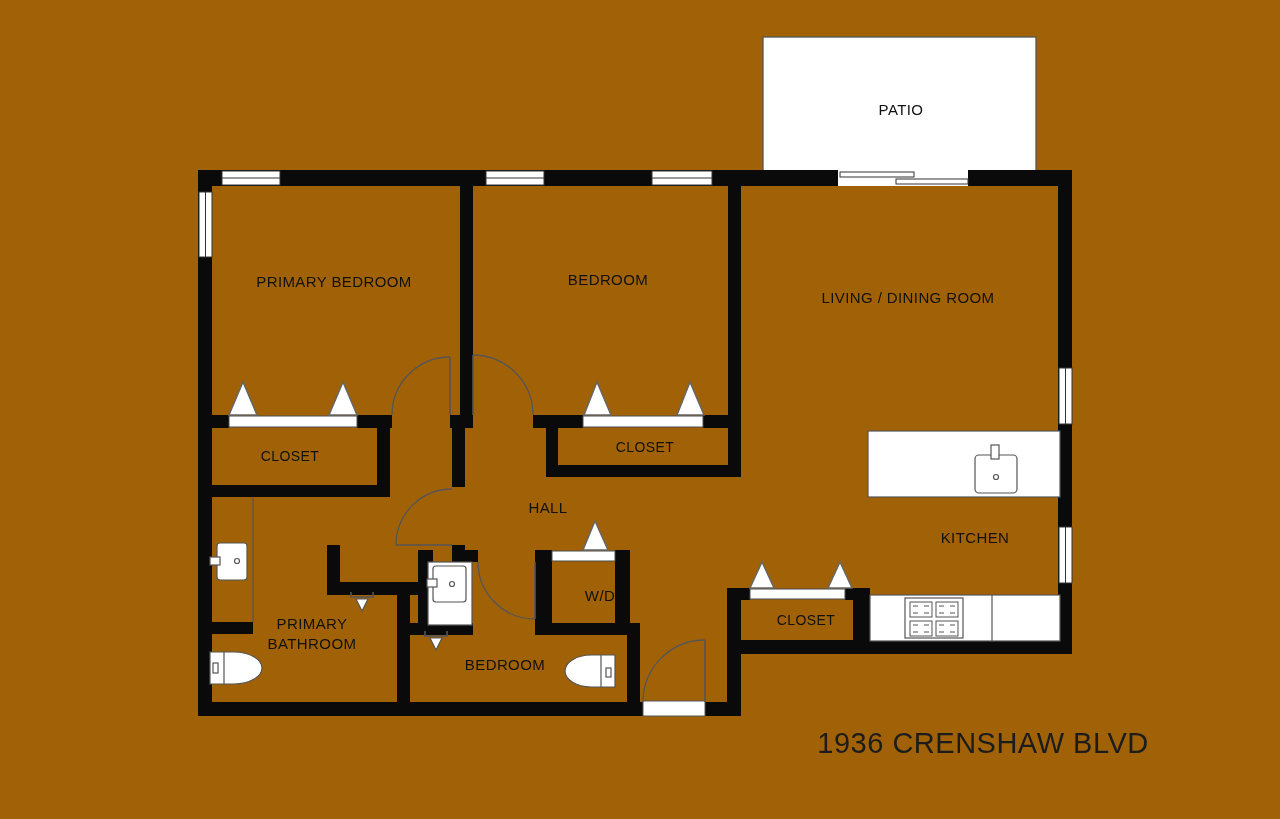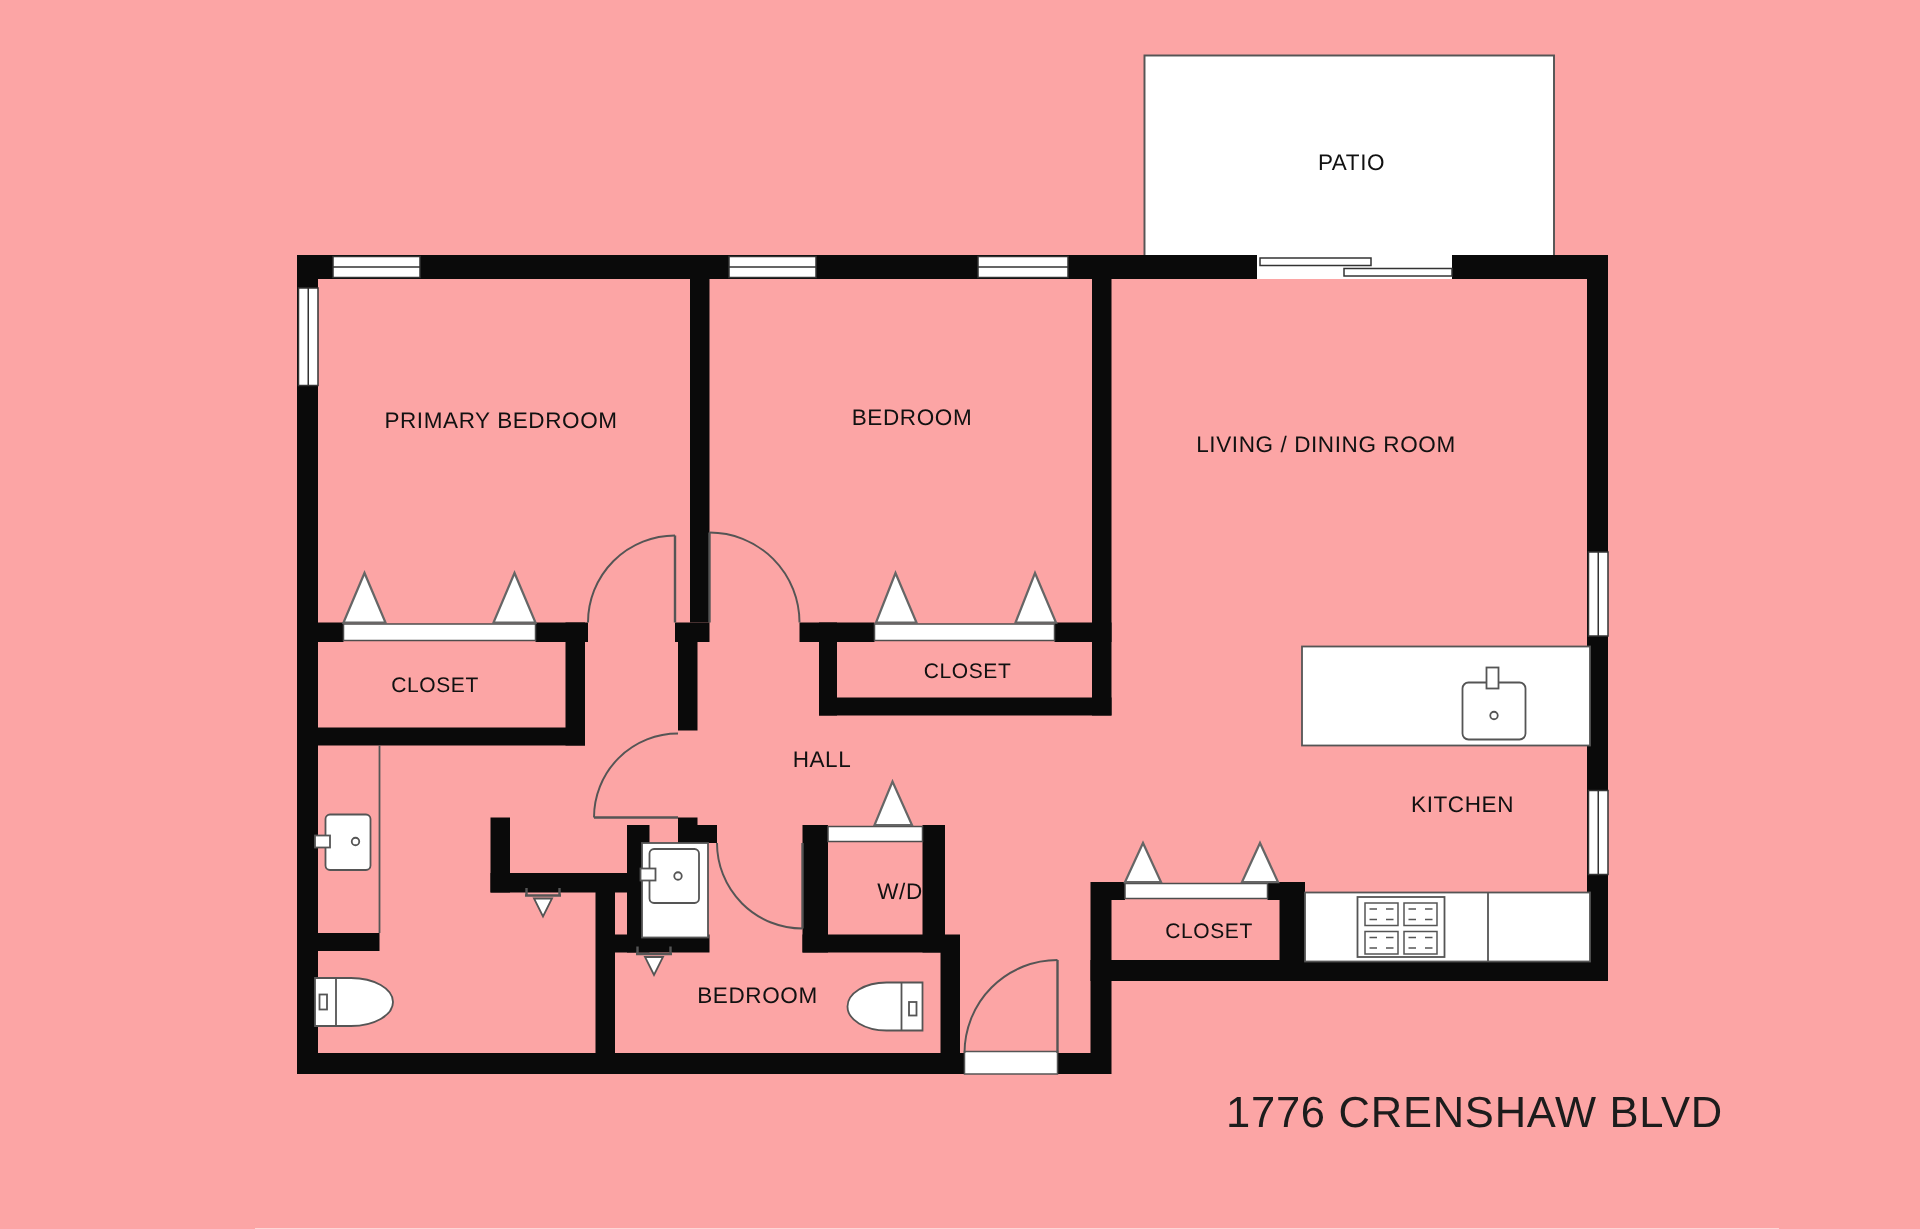--- a/index.html
+++ b/index.html
@@ -1,16 +1,16 @@
 <!DOCTYPE html>
 <html><head>
 <meta charset="utf-8">
 <style>
   html,body{margin:0;padding:0;background:#ffffff;}
-  .plan{position:relative;width:1280px;height:819px;background:#fca5a5;overflow:hidden;
+  .plan{position:relative;width:1280px;height:819px;background:#a16207;overflow:hidden;
         font-family:"Liberation Sans",sans-serif;}
   .plan svg{position:absolute;left:0;top:0;}
   .label{position:absolute;transform:translate(-50%,-50%);white-space:nowrap;
          color:#111;font-size:15px;letter-spacing:.4px;text-align:center;}
   .label.small{font-size:14px;}
   .label.wrap{white-space:normal;width:120px;line-height:20px;}
   .addr{position:absolute;transform:translate(-50%,-50%);white-space:nowrap;
         color:#1c1c1c;font-size:29px;letter-spacing:.5px;}
 </style>
 </head>
@@ -146,23 +146,24 @@
     <path d="M350,597 H374 M351,592 V597 M373,592 V597" stroke-width="1.6"></path>
     <polygon points="356,599 368,599 362,611"></polygon>
     <path d="M424,636 H448 M425,631 V636 M447,631 V636" stroke-width="1.6"></path>
     <polygon points="430,638 442,638 436,650"></polygon>
   </g>
 </svg>
 
   <div class="label" style="left:901px;top:109px">PATIO</div>
   <div class="label" style="left:334px;top:281px">PRIMARY BEDROOM</div>
   <div class="label" style="left:608px;top:279px">BEDROOM</div>
-  <div class="label" style="left:884px;top:297px">LIVING / DINING ROOM</div>
+  <div class="label" style="left:908px;top:297px">LIVING / DINING ROOM</div>
   <div class="label small" style="left:290px;top:456px">CLOSET</div>
   <div class="label small" style="left:645px;top:447px">CLOSET</div>
   <div class="label" style="left:548px;top:507px">HALL</div>
   <div class="label" style="left:600px;top:595px">W/D</div>
+  <div class="label wrap" style="left:312px;top:634px">PRIMARY BATHROOM</div>
   <div class="label" style="left:505px;top:664px">BEDROOM</div>
   <div class="label small" style="left:806px;top:620px">CLOSET</div>
   <div class="label" style="left:975px;top:537px">KITCHEN</div>
 
-  <div class="addr" style="left:983px;top:743px">1776 CRENSHAW BLVD</div>
+  <div class="addr" style="left:983px;top:743px">1936 CRENSHAW BLVD</div>
 </div>
 
 </body></html>

